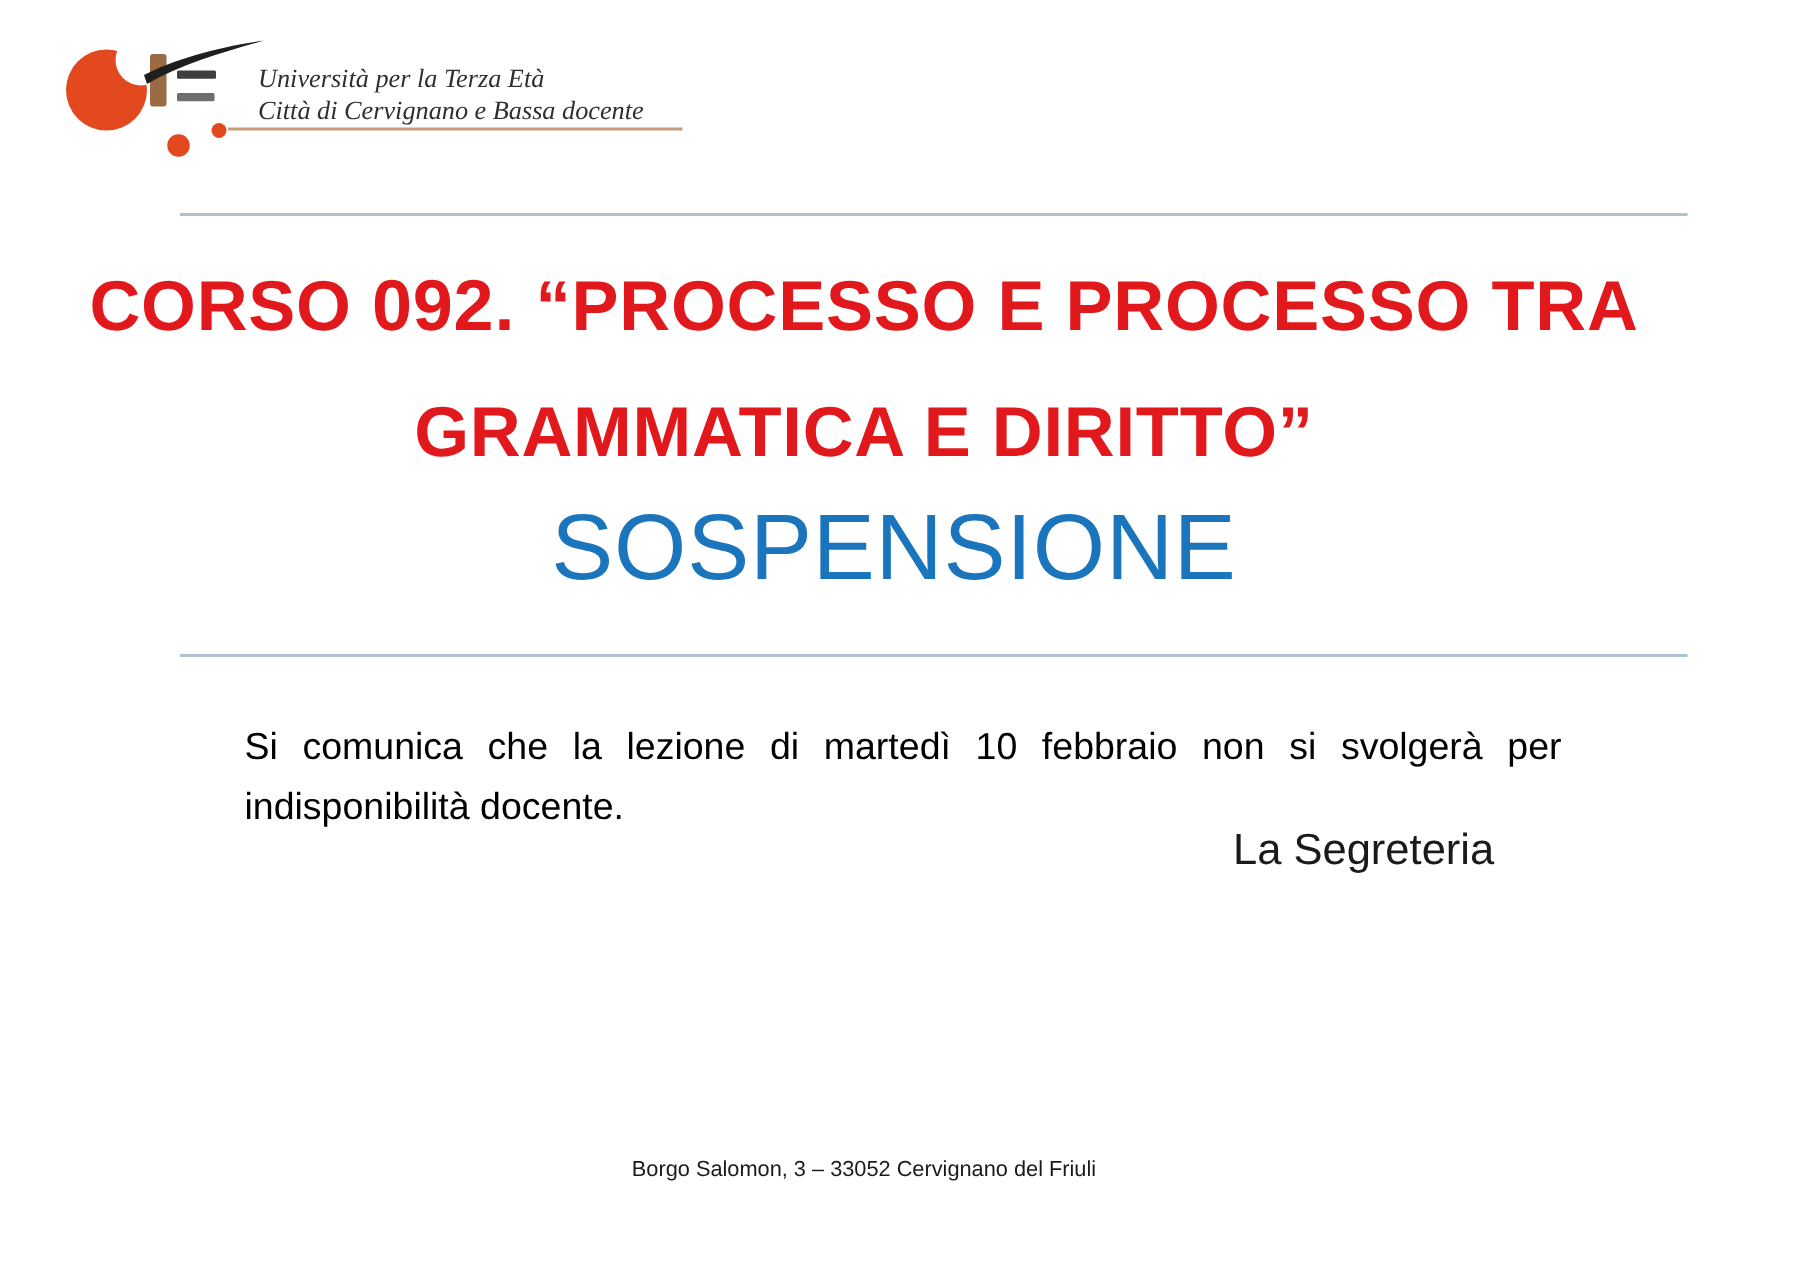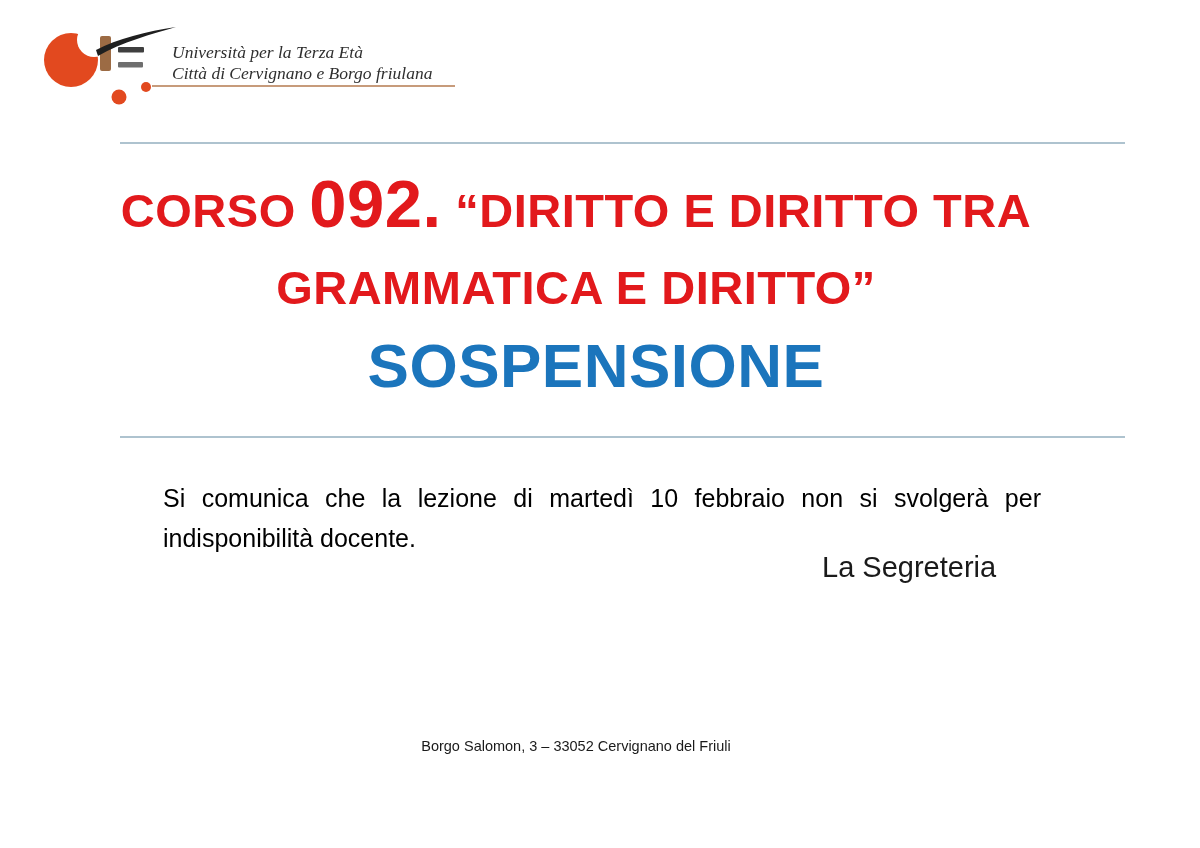--- a/index.html
+++ b/index.html
@@ -34,31 +34,31 @@
   .rule-top { top: 142px; }
   .rule-bottom { top: 436px; }
 
   
   .title-line1 {
     position: absolute; left: 0; right: 0; top: 166px;
     text-align: center; line-height: 76px;
     font-weight: bold; font-size: 47px; color: #E2191C;
     letter-spacing: 0.5px;
   }
-  .title-line1 .big-number { font-size: 67px; font-weight: bold; }
+  .title-line1 .big-number { font-size: 48px; font-weight: bold; }
   .title-line2 {
     position: absolute; left: 0; right: 0; top: 258px;
     text-align: center; line-height: 60px;
     font-weight: bold; font-size: 47px; color: #E2191C;
     letter-spacing: 0.5px;
   }
   .subtitle {
     position: absolute; left: 0; right: 0; top: 331px;
     text-align: center; line-height: 70px;
-    font-weight: bold; font-size: 62px; color: #1B75BC;
+    font-weight: normal; font-size: 62px; color: #1B75BC;
     letter-spacing: 0.5px;
     padding-left: 40px;
   }
 
   
   .body-paragraph {
     position: absolute; left: 163px; top: 478px;
     width: 878px;
     font-size: 25px; line-height: 40px;
     color: #000000;
@@ -68,21 +68,21 @@
     position: absolute; left: 822px; top: 551px;
     font-size: 29px; color: #1a1a1a;
   }
   .dateline {
     position: absolute; left: 167px; top: 663px;
     font-size: 24px; color: #1a1a1a;
   }
 
   
   .footer {
-    position: absolute; left: 0; right: 0; top: 737px;
+    position: absolute; left: 0; right: 0; top: 771px;
     text-align: center;
     font-size: 14.5px; line-height: 19px;
     color: #1a1a1a;
   }
   .footer .link {
     color: #4472C4;
     text-decoration: underline;
     cursor: pointer;
   }
 </style>
@@ -104,27 +104,27 @@
     <rect x="76" y="37" width="25" height="5.5" rx="1" fill="#6e6e6e"></rect>
 
     <circle cx="77" cy="72" r="7.5" fill="#E2491F"></circle>
     <circle cx="104" cy="62" r="5" fill="#E2491F"></circle>
   </svg>
 
   <div class="tan-line"></div>
 
   <div class="org-caption">
     <div>Università per la Terza Età</div>
-    <div>Città di Cervignano e Borgo friulana</div>
+    <div>Città di Cervignano e Bassa docente</div>
   </div>
 
   <div class="rule rule-top"></div>
 
   <div class="title-line1">
-    <span>CORSO </span><span class="big-number">092.</span><span> “DIRITTO E DIRITTO TRA</span>
+    <span>CORSO </span><span class="big-number">092.</span><span> “PROCESSO E PROCESSO TRA</span>
   </div>
   <div class="title-line2">GRAMMATICA E DIRITTO”</div>
   <div class="subtitle">SOSPENSIONE</div>
 
   <div class="rule rule-bottom"></div>
 
   <p class="body-paragraph">Si comunica che la lezione di martedì 10 febbraio non si svolgerà per indisponibilità docente.</p>
   <div class="signature">La Segreteria</div>
 
   <div class="footer">

